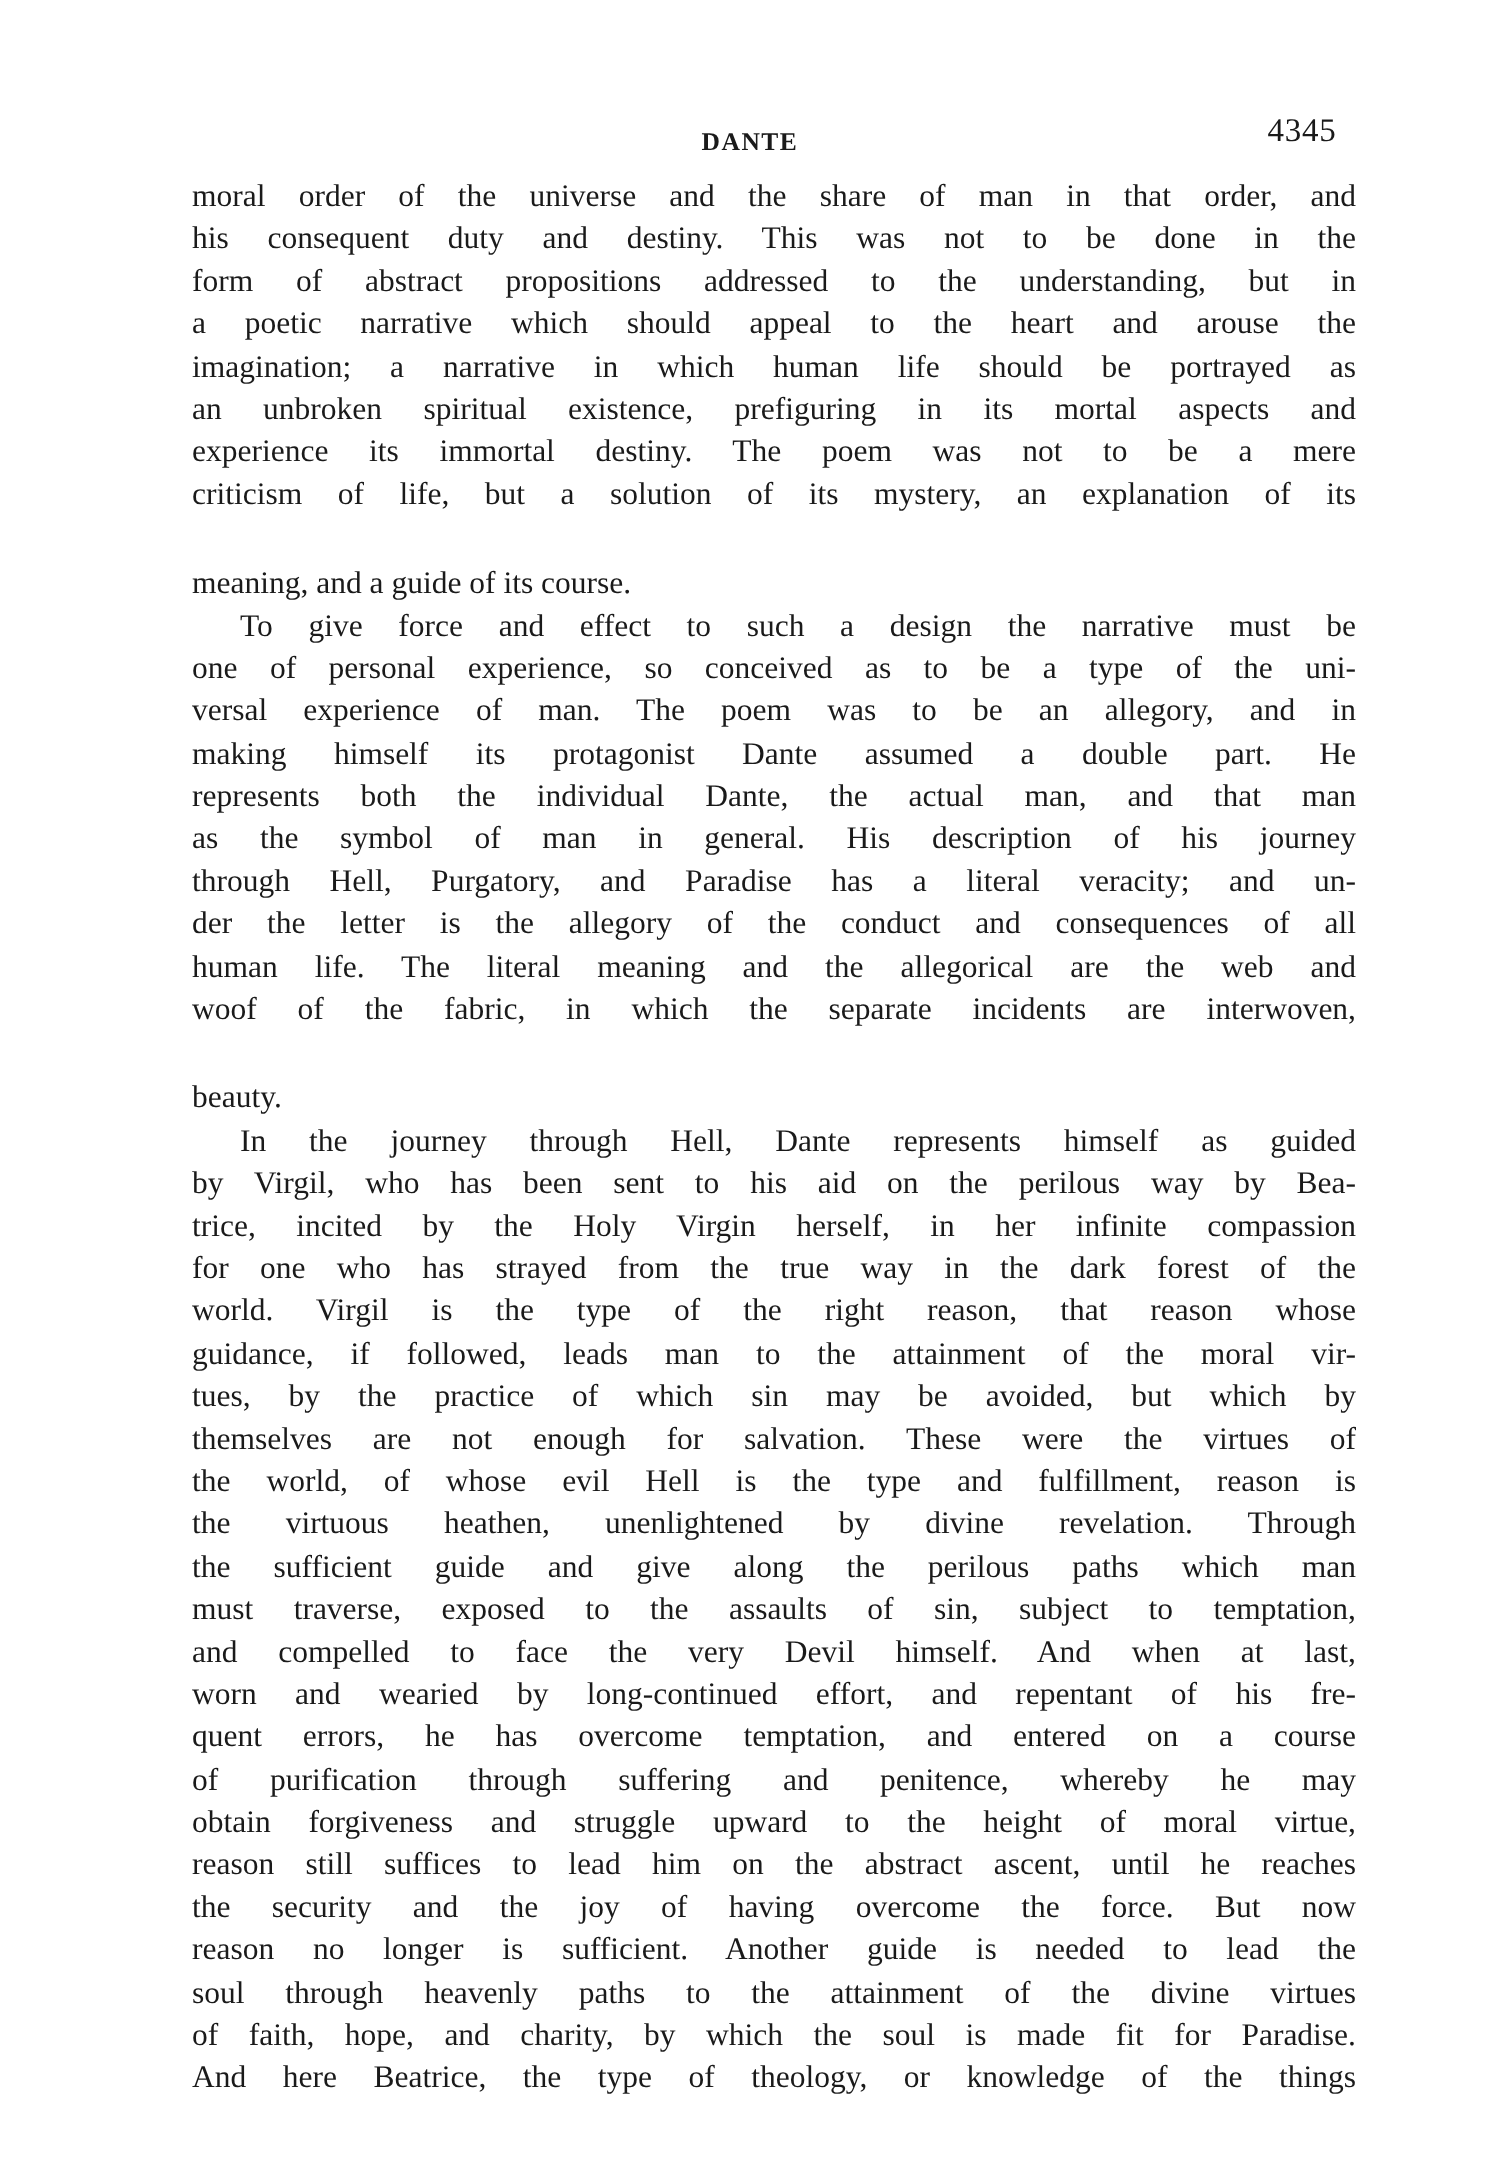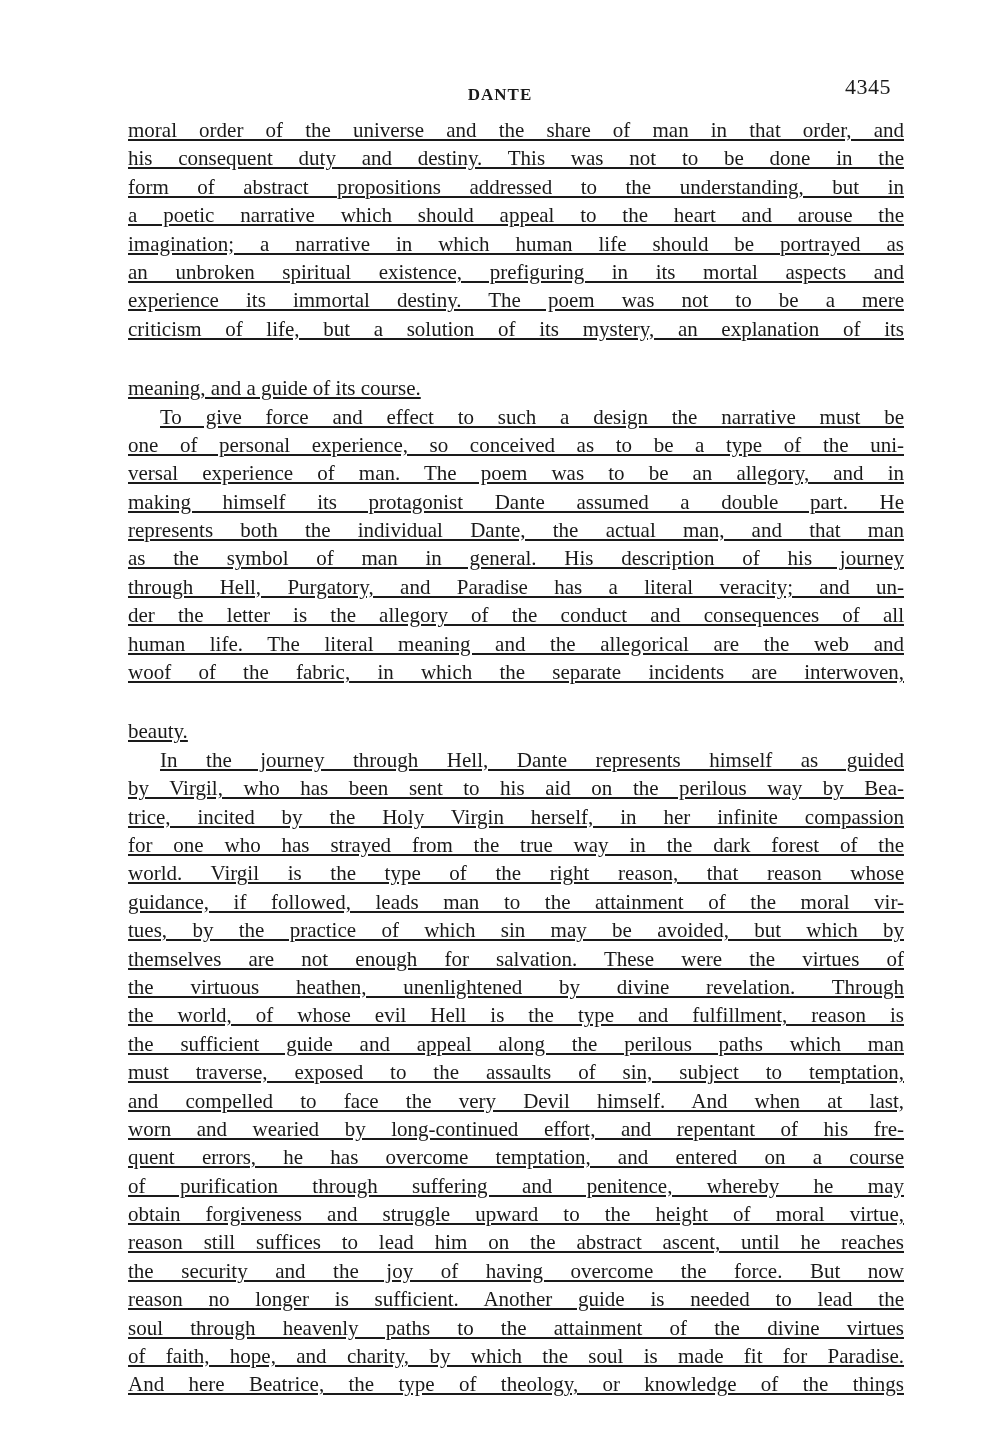--- a/index.html
+++ b/index.html
@@ -1,21 +1,21 @@
 <!DOCTYPE html>
 <html><head>
 <meta charset="utf-8">
 <style>
   html, body { margin: 0; padding: 0; background: #ffffff; }
   body { width: 1000px; height: 1446px; position: relative; overflow: hidden; }
   .page { position: absolute; left: 0; top: 0; width: 1000px; height: 1446px; background: #ffffff; color: #1a1a1a; font-family: "Liberation Serif", "DejaVu Serif", serif; }
   .running-head { position: absolute; top: 65px; left: 0; width: 1000px; text-align: center; font-size: 17px; font-weight: bold; letter-spacing: 1px; margin-top: 20px; }
   .page-number { position: absolute; top: 74px; left: 845px; font-size: 22px; letter-spacing: 0.5px; }
   .body-text { position: absolute; top: 116px; left: 128px; width: 776px; }
-  .line { height: 28.4px; line-height: 28.4px; font-size: 21px; white-space: nowrap; text-align: justify; text-align-last: justify; text-decoration: underline; }
+  .line { height: 28.4px; line-height: 28.4px; font-size: 21px; white-space: nowrap; text-align: justify; text-align-last: justify; }
   .line.last { text-align-last: left; margin-top: 31px; }
   .line.indent { padding-left: 32px; }
 </style>
 </head>
 <body>
 
 <div class="page">
   <div class="running-head">DANTE</div>
   <div class="page-number">4345</div>
   <div class="body-text" id="body-text">
@@ -40,23 +40,23 @@
       <div class="line">woof of the fabric, in which the separate incidents are interwoven,</div>
       <div class="line last">beauty.</div>
       <div class="line indent">In the journey through Hell, Dante represents himself as guided</div>
       <div class="line">by Virgil, who has been sent to his aid on the perilous way by Bea-</div>
       <div class="line">trice, incited by the Holy Virgin herself, in her infinite compassion</div>
       <div class="line">for one who has strayed from the true way in the dark forest of the</div>
       <div class="line">world.  Virgil is the type of the right reason, that reason whose</div>
       <div class="line">guidance, if followed, leads man to the attainment of the moral vir-</div>
       <div class="line">tues, by the practice of which sin may be avoided, but which by</div>
       <div class="line">themselves are not enough for salvation.  These were the virtues of</div>
+      <div class="line">the world, of whose evil Hell is the type and fulfillment, reason is</div>
       <div class="line">the virtuous heathen, unenlightened by divine revelation.  Through</div>
-      <div class="line">the world, of whose evil Hell is the type and fulfillment, reason is</div>
-      <div class="line">the sufficient guide and appeal along the perilous paths which man</div>
+      <div class="line">the sufficient guide and give along the perilous paths which man</div>
       <div class="line">must traverse, exposed to the assaults of sin, subject to temptation,</div>
       <div class="line">and compelled to face the very Devil himself.  And when at last,</div>
       <div class="line">worn and wearied by long-continued effort, and repentant of his fre-</div>
       <div class="line">quent errors, he has overcome temptation, and entered on a course</div>
       <div class="line">of purification through suffering and penitence, whereby he may</div>
       <div class="line">obtain forgiveness and struggle upward to the height of moral virtue,</div>
       <div class="line">reason still suffices to lead him on the abstract ascent, until he reaches</div>
       <div class="line">the security and the joy of having overcome the force.  But now</div>
       <div class="line">reason no longer is sufficient.  Another guide is needed to lead the</div>
       <div class="line">soul through heavenly paths to the attainment of the divine virtues</div>

